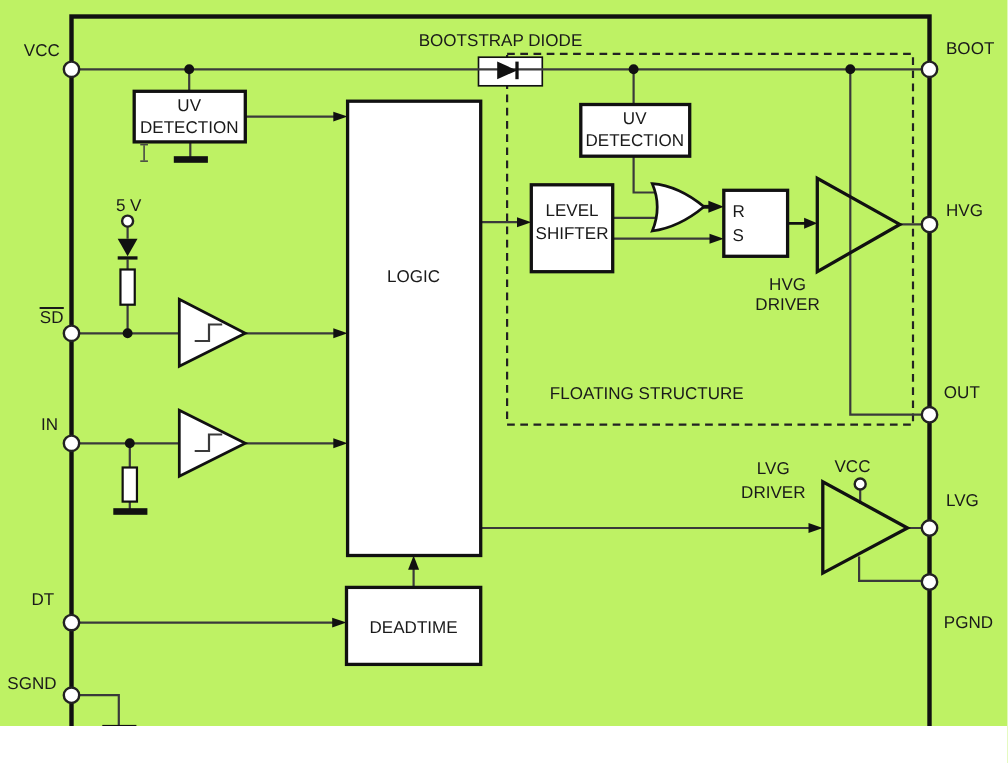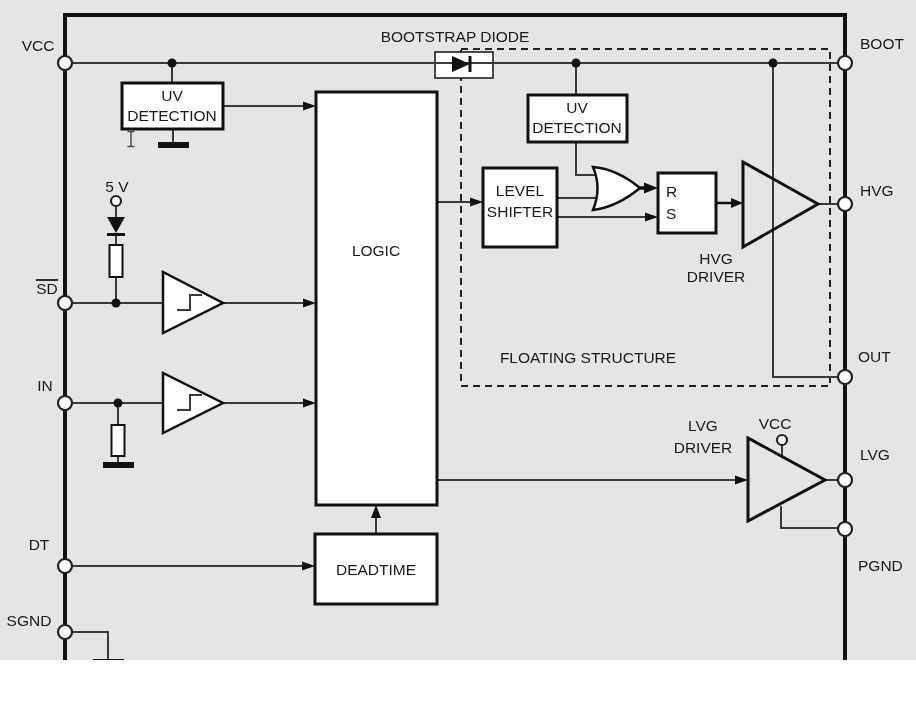--- a/index.html
+++ b/index.html
@@ -1,16 +1,16 @@
 <!DOCTYPE html>
 <html><head>
 <meta charset="utf-8">
 <style>
   html,body{margin:0;padding:0;background:#ffffff;}
-  .stage{width:916px;height:660px;position:relative;background:#e5e5e5;overflow:hidden;}
+  .stage{width:916px;height:660px;position:relative;background:#bef264;overflow:hidden;}
   svg{display:block;}
   text{font-family:"Liberation Sans","DejaVu Sans",sans-serif;font-size:15.5px;fill:#1a1a1a;}
   .wire{stroke:#3a3a3a;stroke-width:2;fill:none;}
   .wire-thick{stroke:#111;stroke-width:3.5;fill:none;}
   .wire-med{stroke:#111;stroke-width:2.5;fill:none;}
   .block{fill:#ffffff;stroke:#111;stroke-width:3;}
   .thinbox{fill:#ffffff;stroke:#111;stroke-width:1.5;}
   .tri{fill:#ffffff;stroke:#111;stroke-width:2.5;}
   .tri-big{fill:none;stroke:#111;stroke-width:3;}
   .pin{fill:#ffffff;stroke:#222;stroke-width:2.2;}

